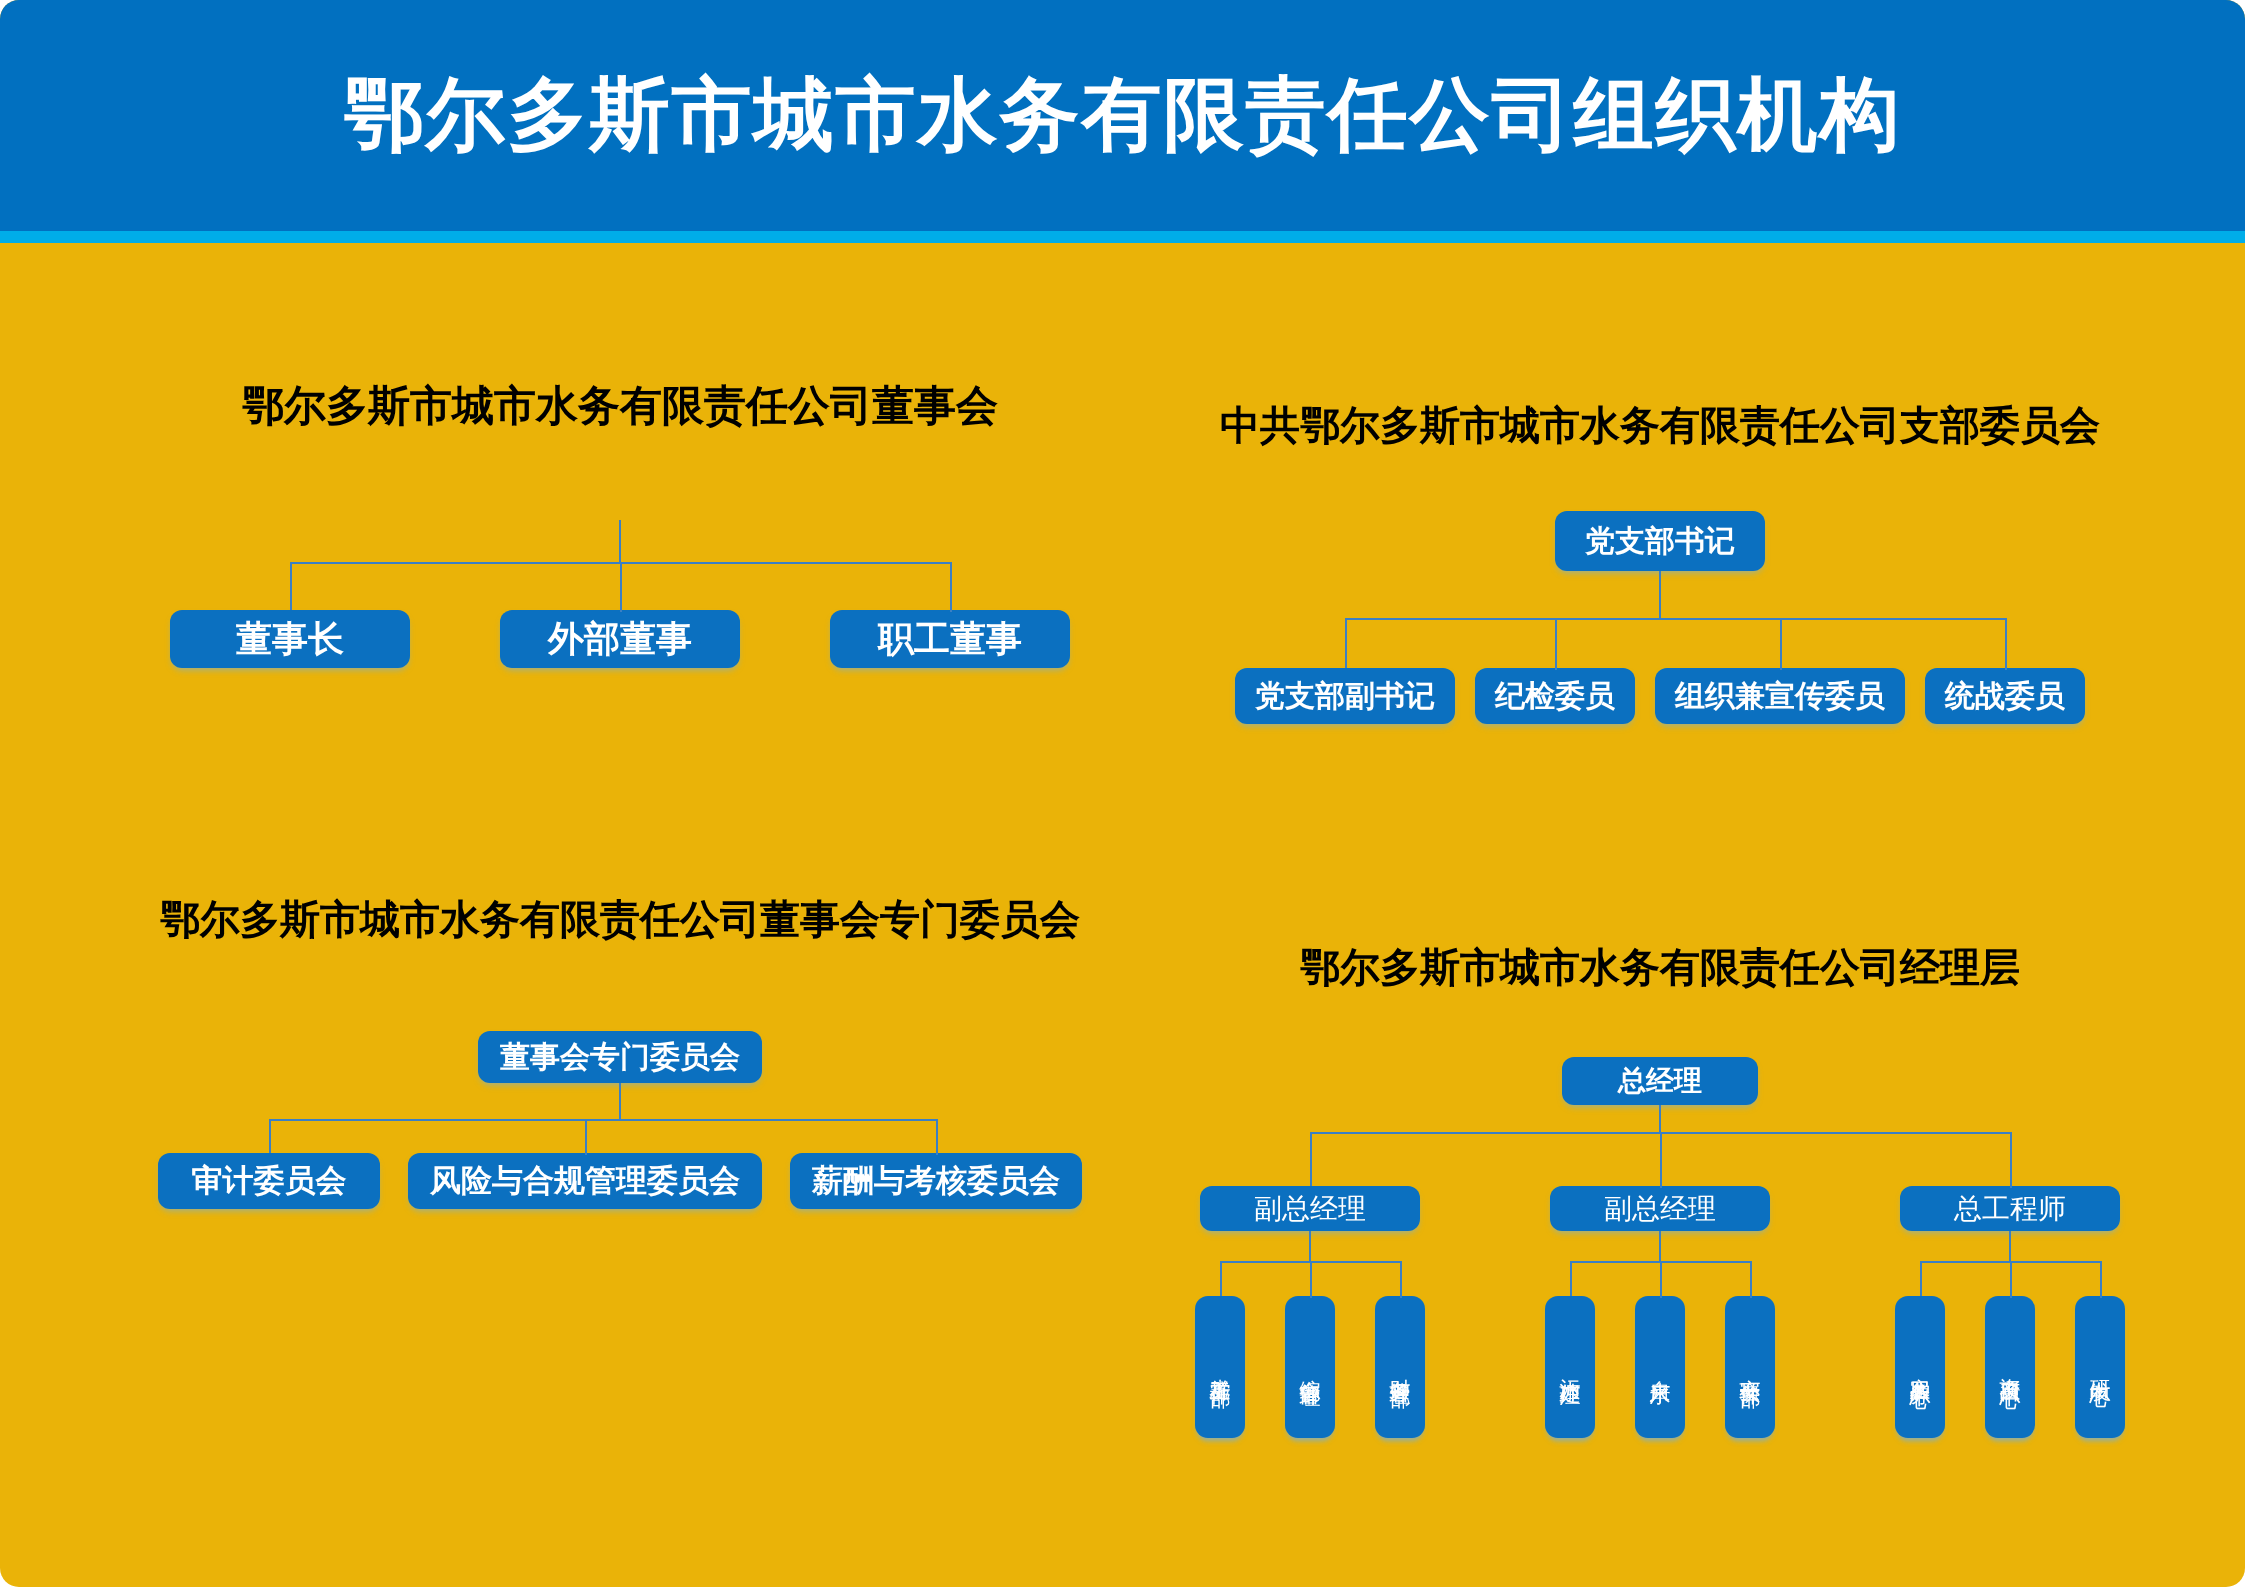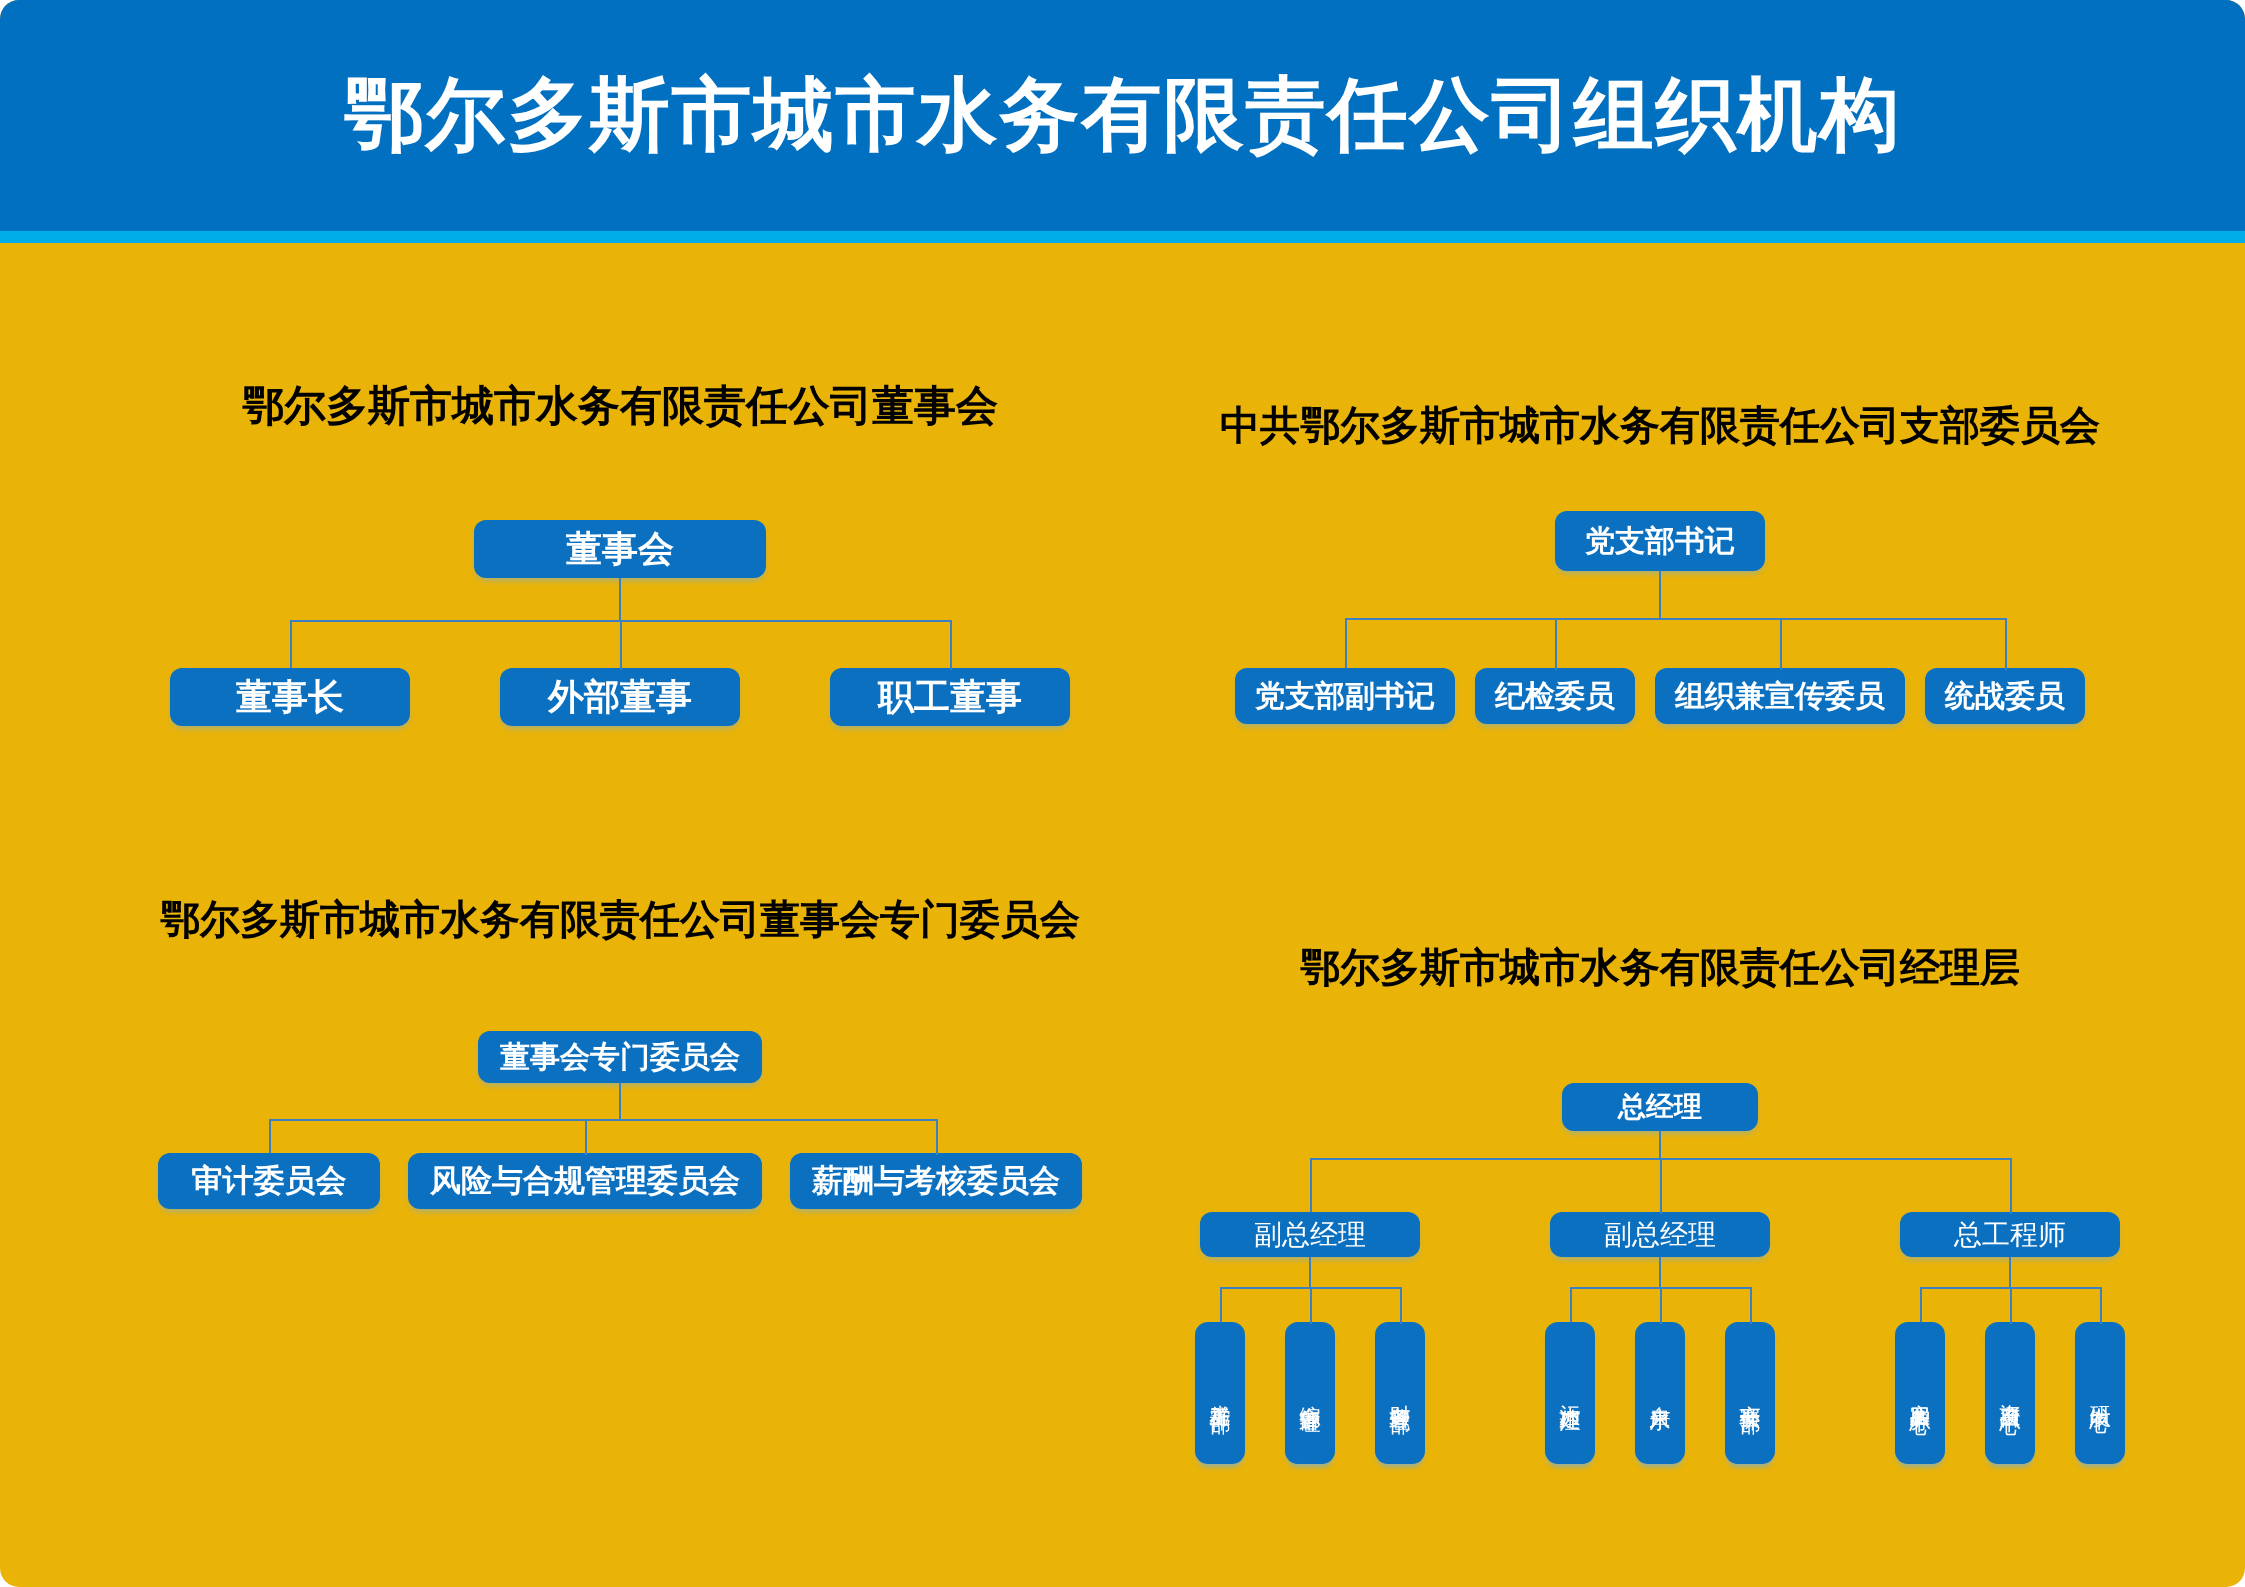--- a/index.html
+++ b/index.html
@@ -38,21 +38,21 @@
   .chart-title{
     margin:16px;color:#000;font-weight:700;font-size:40px;white-space:nowrap;
     font-family:"Liberation Serif","DejaVu Serif",serif;
   }
   .c1 .chart-title{font-size:42px;}
 
   .tree{display:flex;flex-direction:column;align-items:center;}
   .c1 .tree{margin-top:70px;}
   .c2 .tree{margin-top:42px;}
   .c3 .tree{margin-top:68px;}
-  .c4 .tree{margin-top:72px;}
+  .c4 .tree{margin-top:46px;}
 
   
   .box{
     background:var(--box);color:#fff;border-radius:12px;
     display:flex;align-items:center;justify-content:center;
     font-weight:700;white-space:nowrap;
     box-shadow:0 4px 6px -2px rgba(110,175,230,.6);
   }
   .vbox{
     background:var(--box);color:#fff;border-radius:13px;
@@ -116,21 +116,20 @@
 <div class="page">
 
   <header class="banner">
     <h1 class="banner-title">鄂尔多斯市城市水务有限责任公司组织机构</h1>
   </header>
   <div class="strip"></div>
 
   <section class="chart c1">
     <h2 class="chart-title">鄂尔多斯市城市水务有限责任公司董事会</h2>
     <div class="tree">
-      <div class="box root">董事会</div>
       <div class="drop"></div>
       <div class="children">
         <div class="branch">
           <div class="box">董事长</div>
         </div>
         <div class="branch">
           <div class="box">外部董事</div>
         </div>
         <div class="branch">
           <div class="box">职工董事</div>

